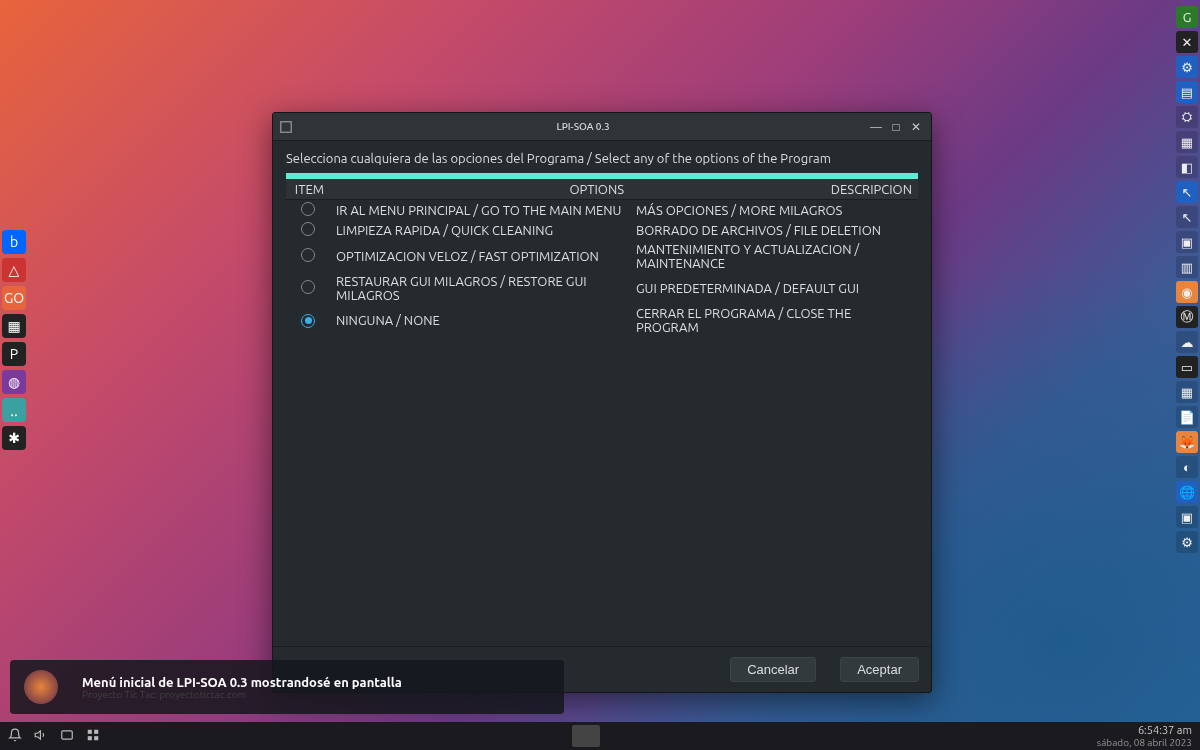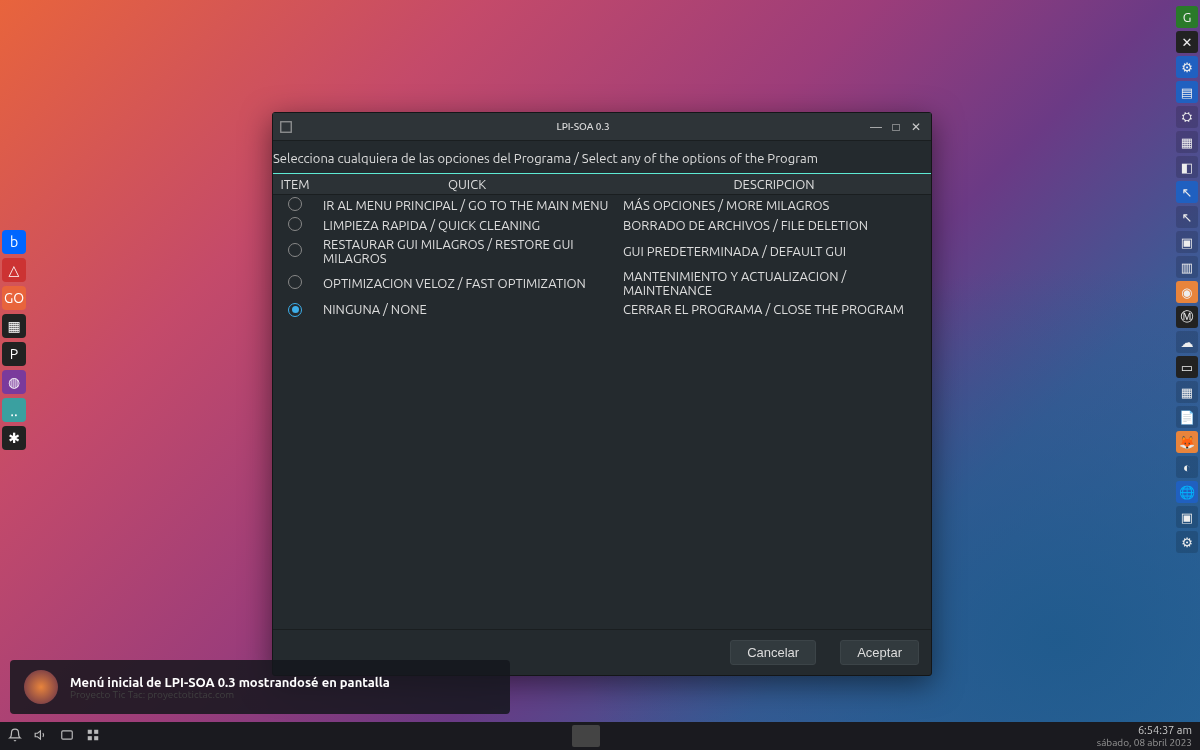--- a/index.html
+++ b/index.html
@@ -61,23 +61,23 @@
 .panel-time { font-size: 11px; }
 .panel-date { font-size: 10px; color: #999; }
 .taskbar-app {
   width: 28px; height: 22px; background: #444; border-radius: 2px;
   margin-left: 460px;
 }
 
 
 .toast {
   position: absolute; left: 10px; bottom: 36px;
-  width: 500px; background: rgba(20,22,28,0.85);
+  width: 554px; background: rgba(20,22,28,0.85);
   border-radius: 4px; padding: 10px 14px;
-  display: flex; align-items: center; gap: 12px;
+  display: flex; align-items: center; gap: 24px;
 }
 .toast-icon {
   width: 34px; height: 34px; border-radius: 50%;
   background: radial-gradient(circle, #e8843c, #5a2a4a);
 }
 .toast-title { font-weight: bold; font-size: 13px; color: #fff; }
 .toast-sub { font-size: 10px; color: #404040; }
 
 
 .dialog {
@@ -91,26 +91,26 @@
   display: flex; align-items: center; padding: 0 6px;
   border-bottom: 1px solid #1a1e20;
 }
 .titlebar-icon { width: 14px; height: 14px; margin-right: 6px; opacity: 0.8; }
 .titlebar-title { flex: 1; text-align: center; font-size: 10px; font-weight: 500; color: #ddd; }
 .titlebar-controls { display: flex; gap: 2px; }
 .tb-btn {
   width: 18px; height: 18px; display: flex; align-items: center; justify-content: center;
   font-size: 12px; color: #ccc; cursor: pointer;
 }
-.dialog-body { padding: 10px 0; }
+.dialog-body { padding: 10px 13px; }
 .instruction { font-size: 13px; color: #ddd; margin-bottom: 8px; }
 .option-table { width: 100%; border-collapse: collapse; font-size: 13px; }
 .option-table thead th {
-  text-align: center; padding: 3px 6px; color: #ddd; font-weight: normal;
-  background: #2c3236; border-top: 1px solid #5eead4; border-bottom: 1px solid #1a1e20;
+  text-align: right; padding: 3px 6px; color: #ddd; font-weight: normal;
+  background: #2c3236; border-top: 6px solid #5eead4; border-bottom: 1px solid #1a1e20;
 }
 .option-table tbody td { padding: 2px 6px; color: #ddd; vertical-align: middle; }
 .option-table tbody tr { height: 20px; }
 .radio {
   width: 14px; height: 14px; border: 1.5px solid #888; border-radius: 50%;
   display: inline-flex; align-items: center; justify-content: center;
   cursor: pointer;
 }
 .radio.selected { border-color: #3daee9; }
 .radio.selected::after {
@@ -181,44 +181,44 @@
       <div class="tb-btn">□</div>
       <div class="tb-btn">✕</div>
     </div>
   </div>
   <div class="dialog-body">
     <div class="instruction">Selecciona cualquiera de las opciones del Programa / Select any of the options of the Program</div>
     <table class="option-table">
       <thead>
         <tr>
           <th class="col-item">ITEM</th>
-          <th class="col-mod">QUICK</th>
+          <th class="col-mod">OPTIONS</th>
           <th>DESCRIPCION</th>
         </tr>
       </thead>
       <tbody id="options-body">
           <tr>
             <td style="text-align: center;"><span class="radio"></span></td>
             <td>IR AL MENU PRINCIPAL / GO TO THE MAIN MENU</td>
             <td>MÁS OPCIONES / MORE MILAGROS</td>
           </tr>
           <tr>
             <td style="text-align: center;"><span class="radio"></span></td>
             <td>LIMPIEZA RAPIDA / QUICK CLEANING</td>
             <td>BORRADO DE ARCHIVOS  / FILE DELETION</td>
           </tr>
           <tr>
             <td style="text-align: center;"><span class="radio"></span></td>
+            <td>OPTIMIZACION VELOZ / FAST OPTIMIZATION</td>
+            <td>MANTENIMIENTO Y ACTUALIZACION / MAINTENANCE</td>
+          </tr>
+          <tr>
+            <td style="text-align: center;"><span class="radio"></span></td>
             <td>RESTAURAR GUI MILAGROS / RESTORE GUI MILAGROS</td>
             <td>GUI PREDETERMINADA / DEFAULT GUI</td>
-          </tr>
-          <tr>
-            <td style="text-align: center;"><span class="radio"></span></td>
-            <td>OPTIMIZACION VELOZ / FAST OPTIMIZATION</td>
-            <td>MANTENIMIENTO Y ACTUALIZACION / MAINTENANCE</td>
           </tr>
           <tr>
             <td style="text-align: center;"><span class="radio selected"></span></td>
             <td>NINGUNA / NONE</td>
             <td>CERRAR EL PROGRAMA / CLOSE THE PROGRAM</td>
           </tr>
         </tbody>
     </table>
     <div class="option-spacer"></div>
   </div>

